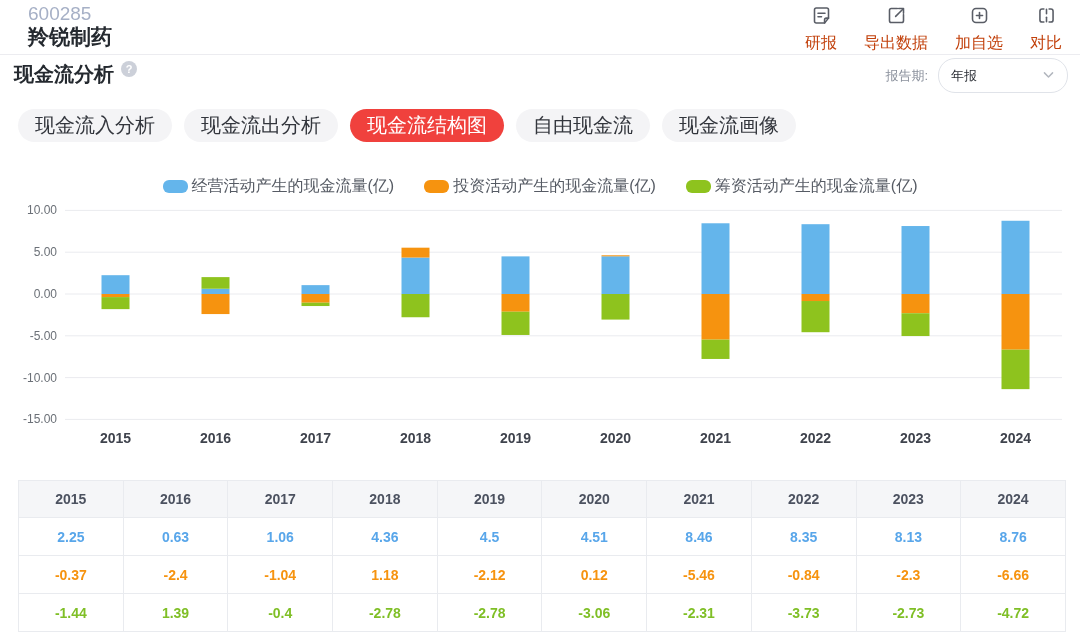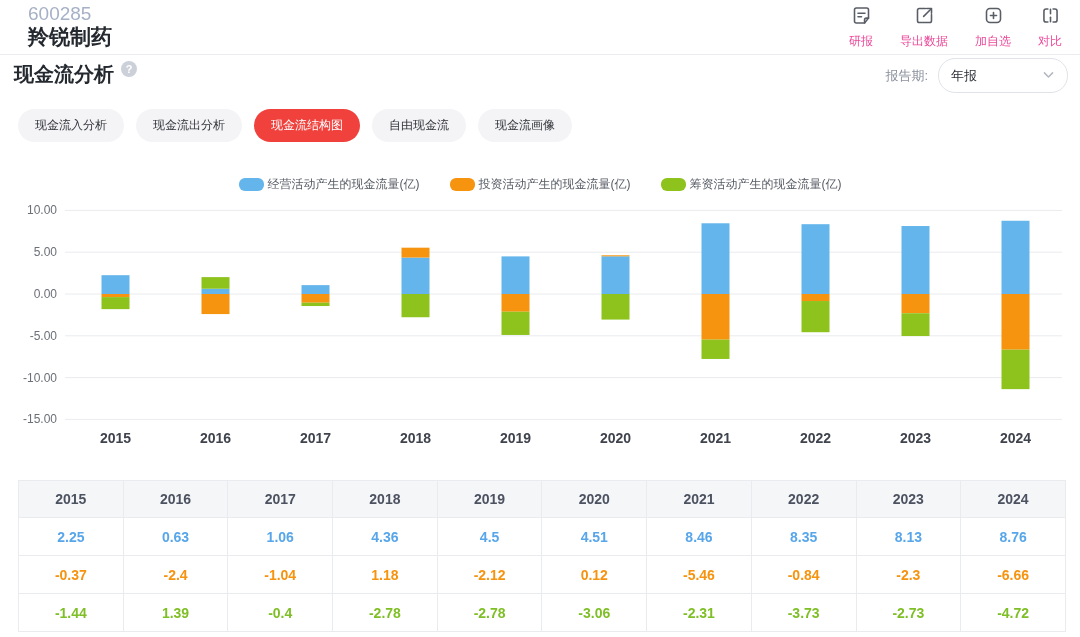--- a/index.html
+++ b/index.html
@@ -6,38 +6,38 @@
   html,body { background:#fff; }
   body { font-family:"Liberation Sans","DejaVu Sans",sans-serif; }
   .page { position:relative; width:1080px; height:637px; background:#fff; overflow:hidden; }
 
   
   .stock-code { position:absolute; left:28px; top:3px; font-size:19px; color:#a6b0c6; }
   .stock-name { position:absolute; left:28px; top:23px; font-size:21px; font-weight:bold; color:#24292f; }
   .top-actions { position:absolute; right:18px; top:5px; display:flex; gap:27px; }
   .action { display:flex; flex-direction:column; align-items:center; gap:3px; cursor:pointer; }
   .action svg { width:21px; height:21px; }
-  .action-label { font-size:12px; color:#ec4899; white-space:nowrap; }
+  .action-label { font-size:16px; color:#c2410c; white-space:nowrap; }
   .divider { position:absolute; top:54px; left:0; width:1080px; height:1px; background:#ececf0; }
 
   
   .page-title { position:absolute; left:14px; top:61px; font-size:20px; font-weight:600; color:#24292f; display:flex; align-items:flex-start; }
   .help-icon { display:inline-block; width:16px; height:16px; margin-left:7px; border-radius:50%; background:#ccd0d9; color:#fff; font-size:11px; font-weight:bold; text-align:center; line-height:16px; cursor:pointer; }
   .report-period { position:absolute; right:12px; top:58px; display:flex; align-items:center; }
   .report-period-label { font-size:13px; color:#8a909c; margin-right:10px; }
   .period-select { width:130px; height:35px; background:#fff; border:1px solid #e0e3e9; border-radius:17px; display:flex; align-items:center; justify-content:space-between; padding:0 12px; font-size:13px; color:#2c2f36; cursor:pointer; }
 
   
   .tabs { position:absolute; left:18px; top:109px; display:flex; gap:12px; }
-  .tab { height:33px; padding:0 17px; border-radius:17px; background:#f4f4f6; color:#33363d; font-size:12px; display:flex; align-items:center; cursor:pointer; white-space:nowrap; }
+  .tab { height:33px; padding:0 17px; border-radius:17px; background:#f4f4f6; color:#33363d; font-size:20px; display:flex; align-items:center; cursor:pointer; white-space:nowrap; }
   .tab.active { color:#fff; }
 
   
   .legend { position:absolute; top:176px; left:0; width:1080px; display:flex; justify-content:center; gap:30px; }
-  .legend-item { display:flex; align-items:center; gap:4px; font-size:12px; color:#565b64; cursor:pointer; }
+  .legend-item { display:flex; align-items:center; gap:4px; font-size:16px; color:#565b64; cursor:pointer; }
   .legend-swatch { width:25px; height:13px; border-radius:6px; }
 
   
   #chart-svg { position:absolute; left:0; top:193px; }
   .gridline { stroke:#eaebef; stroke-width:1; }
   .ytick { font-size:12px; fill:#6b7077; }
   .xtick { font-size:14px; fill:#3f434d; font-weight:bold; }
 
   
   .data-table-wrap { position:absolute; left:18px; top:480px; }

